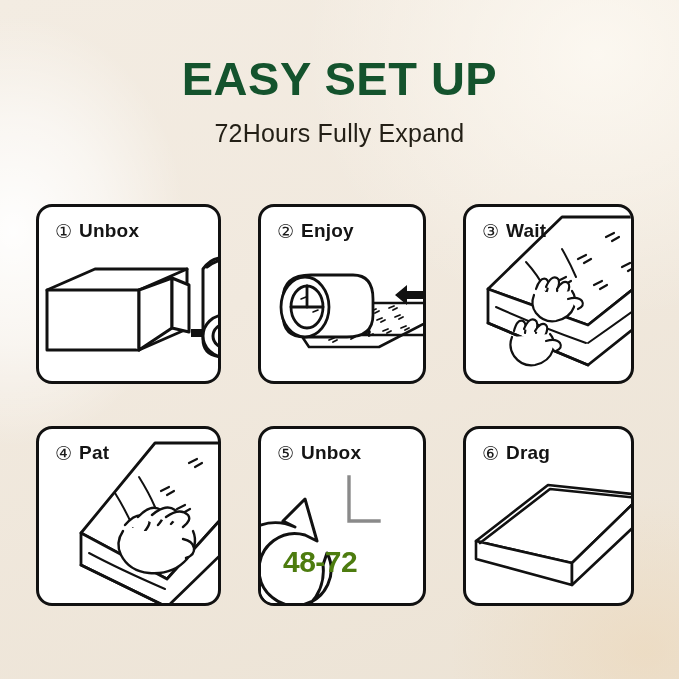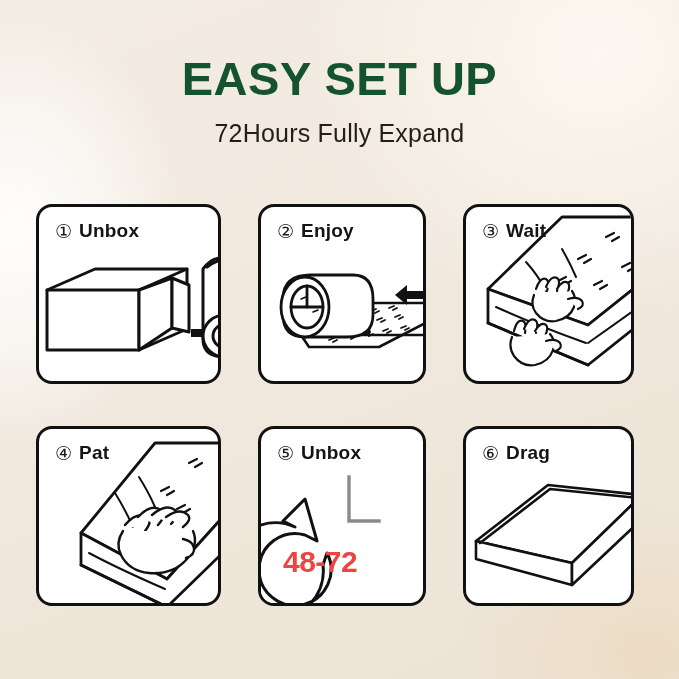--- a/index.html
+++ b/index.html
@@ -104,21 +104,21 @@
     z-index: 1;
   }
   .art svg { display: block; }
 
   .wait-num {
     position: absolute;
     left: 22px;
     bottom: 24px;
     font-size: 30px;
     font-weight: bold;
-    color: #ef4444;
+    color: #4d7c0f;
     letter-spacing: -0.5px;
     z-index: 4;
   }
 </style>
 </head>
 <body>
 
 <div id="bg"></div>
 
 <div id="page">

